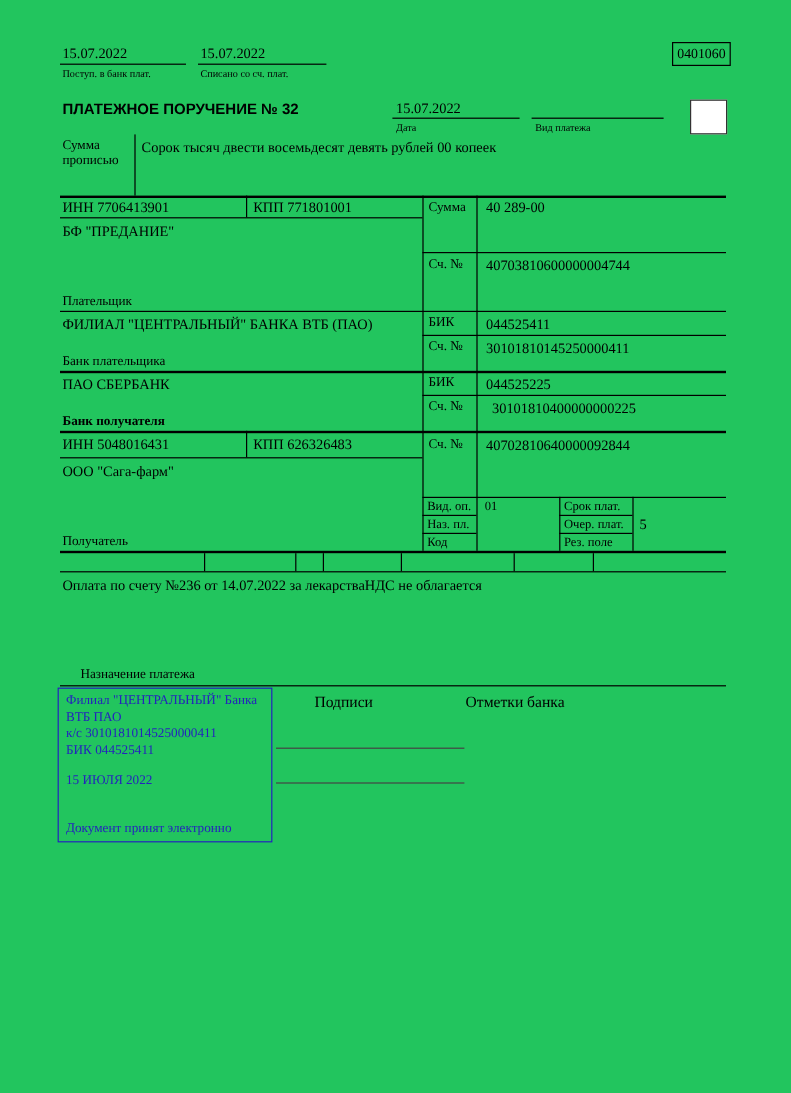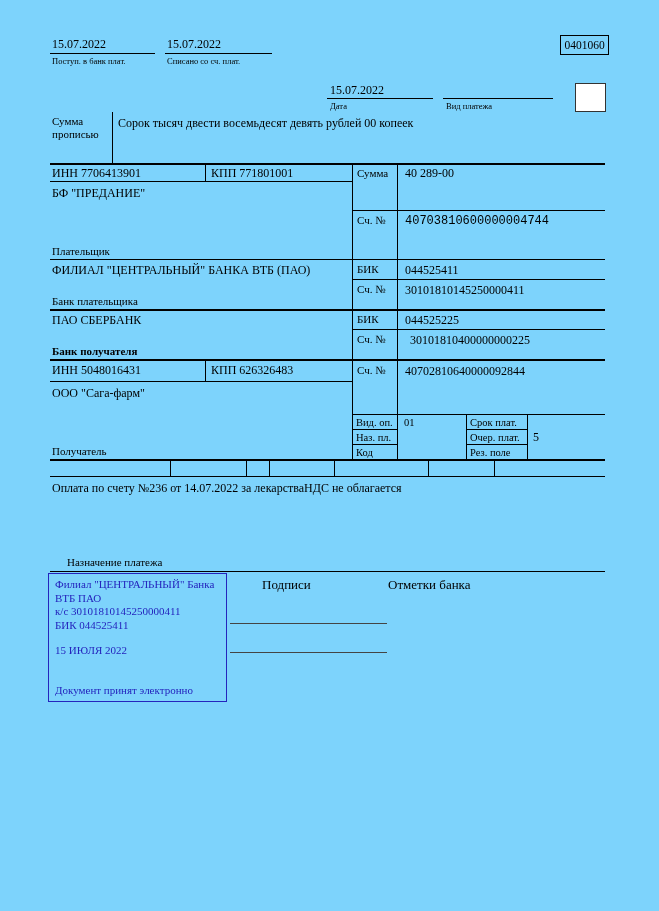--- a/index.html
+++ b/index.html
@@ -1,19 +1,19 @@
 <!DOCTYPE html>
 <html><head>
 <meta charset="utf-8">
 <style>
   html,body{margin:0;padding:0;background:#e8e8e8;}
   .page{
     position:relative;
     width:659px;height:911px;
-    background:#7dd3fc;
+    background:#22c55e;
     font-family:"Liberation Serif","DejaVu Serif",serif;
     color:#000;
     overflow:hidden;
   }
   .abs{position:absolute;white-space:nowrap;}
   .hl{position:absolute;background:#000;height:1px;}
   .hl2{position:absolute;background:#000;height:2px;}
   .vl{position:absolute;background:#000;width:1px;}
   .val{font-size:12px;line-height:14px;}
   .lbl{font-size:11px;line-height:13px;}
@@ -46,20 +46,21 @@
   <div class="abs val" style="left:52px;top:37px;">15.07.2022</div>
   <div class="hl" style="left:50px;top:53px;width:105px;"></div>
   <div class="abs lbl-sm" style="left:52px;top:56px;">Поступ. в банк плат.</div>
 
   <div class="abs val" style="left:167px;top:37px;">15.07.2022</div>
   <div class="hl" style="left:165px;top:53px;width:107px;"></div>
   <div class="abs lbl-sm" style="left:167px;top:56px;">Списано со сч. плат.</div>
 
   <div class="codebox" style="left:560px;top:35px;width:47px;height:18px;line-height:18px;">0401060</div>
 
+  <div class="abs title" style="left:52px;top:84px;">ПЛАТЕЖНОЕ ПОРУЧЕНИЕ № 32</div>
 
   <div class="abs val" style="left:330px;top:83px;">15.07.2022</div>
   <div class="hl" style="left:327px;top:98px;width:106px;"></div>
   <div class="abs lbl-sm" style="left:330px;top:101px;">Дата</div>
 
   <div class="hl" style="left:443px;top:98px;width:110px;"></div>
   <div class="abs lbl-sm" style="left:446px;top:101px;">Вид платежа</div>
 
   <div class="checkbox" style="left:575px;top:83px;width:29px;height:27px;"></div>
 
@@ -89,21 +90,21 @@
   <div class="hl" style="left:466px;top:444px;width:61px;"></div>
   <div class="hl2" style="left:50px;top:459px;width:555px;"></div>
 
   <div class="abs val" style="left:52px;top:166px;">ИНН 7706413901</div>
   <div class="abs val" style="left:211px;top:166px;">КПП 771801001</div>
   <div class="abs lbl" style="left:357px;top:167px;">Сумма</div>
   <div class="abs val" style="left:405px;top:166px;">40 289-00</div>
 
   <div class="abs val" style="left:52px;top:186px;">БФ "ПРЕДАНИЕ"</div>
   <div class="abs lbl" style="left:357px;top:214px;">Сч. №</div>
-  <div class="abs val" style="left:405px;top:214px;font-family:Liberation Mono, monospace;">40703810600000004744</div>
+  <div class="abs val" style="left:405px;top:214px;">40703810600000004744</div>
   <div class="abs lbl" style="left:52px;top:245px;text-align:right;">Плательщик</div>
 
   <div class="abs val" style="left:52px;top:263px;">ФИЛИАЛ "ЦЕНТРАЛЬНЫЙ" БАНКА ВТБ (ПАО)</div>
   <div class="abs lbl" style="left:357px;top:263px;">БИК</div>
   <div class="abs val" style="left:405px;top:263px;">044525411</div>
   <div class="abs lbl" style="left:357px;top:283px;">Сч. №</div>
   <div class="abs val" style="left:405px;top:283px;">30101810145250000411</div>
   <div class="abs lbl" style="left:52px;top:295px;">Банк плательщика</div>
 
   <div class="abs val" style="left:52px;top:313px;">ПАО СБЕРБАНК</div>

